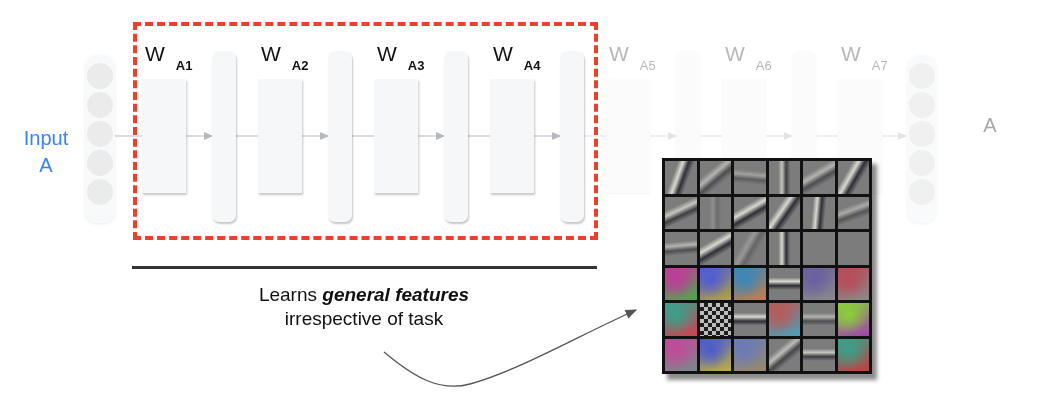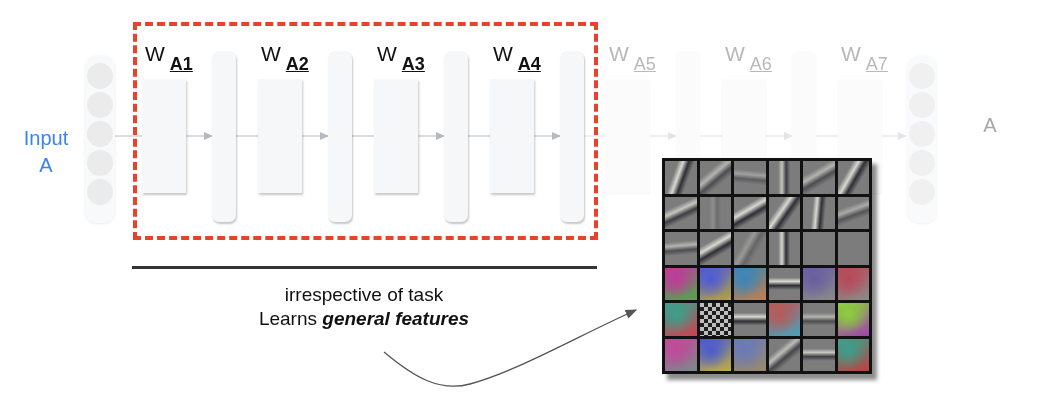--- a/index.html
+++ b/index.html
@@ -7,21 +7,21 @@
   .abs { position: absolute; }
   .node-col { position: absolute; width: 30px; height: 168px; background: #f8f9fa; border-radius: 12px; box-shadow: 0 1px 3px rgba(0,0,0,0.08); }
   .node-col.faded { opacity: 0.75; }
   .circle { position: absolute; left: 2px; width: 26px; height: 26px; border-radius: 50%; background: #ebebeb; }
   .side-label { position: absolute; font-size: 20px; color: #a9a9a9; text-align: center; line-height: 27px; }
   .wblock { position: absolute; width: 44px; height: 114px; background: #f6f7f9; box-shadow: 1px 2px 2px rgba(0,0,0,0.22); }
   .wblock.faded { background: #fbfbfc; box-shadow: 0 1px 2px rgba(0,0,0,0.05); }
   .abar { position: absolute; width: 24px; height: 171px; background: #f6f7f9; border-radius: 7px; box-shadow: 1px 2px 2px rgba(0,0,0,0.22); }
   .abar.faded { background: #fbfbfc; box-shadow: 0 1px 2px rgba(0,0,0,0.05); }
   .wlabel { position: absolute; font-size: 21px; color: #111; white-space: nowrap; }
-  .wlabel .sub { font-size: 18px; position: relative; top: 9px; left: 5px; font-weight: bold; text-decoration: underline; }
+  .wlabel .sub { font-size: 13px; position: relative; top: 9px; left: 11px; font-weight: bold; }
   .wlabel.faded { color: #b8b8b8; }
   .wlabel.faded .sub { font-weight: normal; }
   .caption { position: absolute; left: 132px; width: 464px; text-align: center; font-size: 19px; color: #111; line-height: 24px; }
   .caption b { font-style: italic; }
   .filter-grid { position: absolute; left: 662px; top: 158px; width: 210px; height: 216px; background: #111; box-shadow: 5px 6px 4px rgba(0,0,0,0.45); display: grid; grid-template-columns: repeat(6, 1fr); grid-template-rows: repeat(6, 1fr); gap: 3px; padding: 3px; box-sizing: border-box; }
   .filter { position: relative; overflow: hidden; }
 </style>
 </head>
 <body>
 
@@ -101,22 +101,22 @@
     <div class="abar faded" style="left: 792px; top: 51px;"></div>
     <div class="wlabel faded" style="left: 841px; top: 42px;"><span>W</span><span class="sub">A7</span></div>
     <div class="wblock faded" style="left: 838px; top: 79px;"></div>
   </div>
 
 <div class="abs" style="left:133px;top:22px;width:457px;height:210px;border:4px dashed #e8412c;"></div>
 
 <div class="abs" style="left:132px;top:266px;width:465px;height:3px;background:#333;"></div>
 
 <div class="caption" style="top:283px;">
+  <div><span>Learns </span><b>general features</b></div>
   <div>irrespective of task</div>
-  <div><span>Learns </span><b>general features</b></div>
 </div>
 
 <div class="filter-grid" id="filters">
     <div class="filter" style="background: linear-gradient(110deg, rgb(124, 124, 124) 0%, rgb(124, 124, 124) 30%, rgba(240, 240, 230, 0.8) 42%, rgba(20, 20, 30, 0.75) 55%, rgb(124, 124, 124) 68%, rgb(124, 124, 124) 100%), rgb(124, 124, 124);"></div>
     <div class="filter" style="background: linear-gradient(140deg, rgb(124, 124, 124) 0%, rgb(124, 124, 124) 30%, rgba(240, 240, 230, 0.48) 42%, rgba(20, 20, 30, 0.45) 55%, rgb(124, 124, 124) 68%, rgb(124, 124, 124) 100%), rgb(124, 124, 124);"></div>
     <div class="filter" style="background: linear-gradient(185deg, rgb(124, 124, 124) 0%, rgb(124, 124, 124) 30%, rgba(240, 240, 230, 0.32) 42%, rgba(20, 20, 30, 0.3) 55%, rgb(124, 124, 124) 68%, rgb(124, 124, 124) 100%), rgb(124, 124, 124);"></div>
     <div class="filter" style="background: linear-gradient(90deg, rgb(124, 124, 124) 0%, rgb(124, 124, 124) 30%, rgba(240, 240, 230, 0.64) 42%, rgba(20, 20, 30, 0.6) 55%, rgb(124, 124, 124) 68%, rgb(124, 124, 124) 100%), rgb(124, 124, 124);"></div>
     <div class="filter" style="background: linear-gradient(150deg, rgb(124, 124, 124) 0%, rgb(124, 124, 124) 30%, rgba(240, 240, 230, 0.48) 42%, rgba(20, 20, 30, 0.45) 55%, rgb(124, 124, 124) 68%, rgb(124, 124, 124) 100%), rgb(124, 124, 124);"></div>
     <div class="filter" style="background: linear-gradient(120deg, rgb(124, 124, 124) 0%, rgb(124, 124, 124) 30%, rgba(240, 240, 230, 0.8) 42%, rgba(20, 20, 30, 0.75) 55%, rgb(124, 124, 124) 68%, rgb(124, 124, 124) 100%), rgb(124, 124, 124);"></div>
     <div class="filter" style="background: linear-gradient(155deg, rgb(124, 124, 124) 0%, rgb(124, 124, 124) 30%, rgba(240, 240, 230, 0.64) 42%, rgba(20, 20, 30, 0.6) 55%, rgb(124, 124, 124) 68%, rgb(124, 124, 124) 100%), rgb(124, 124, 124);"></div>

